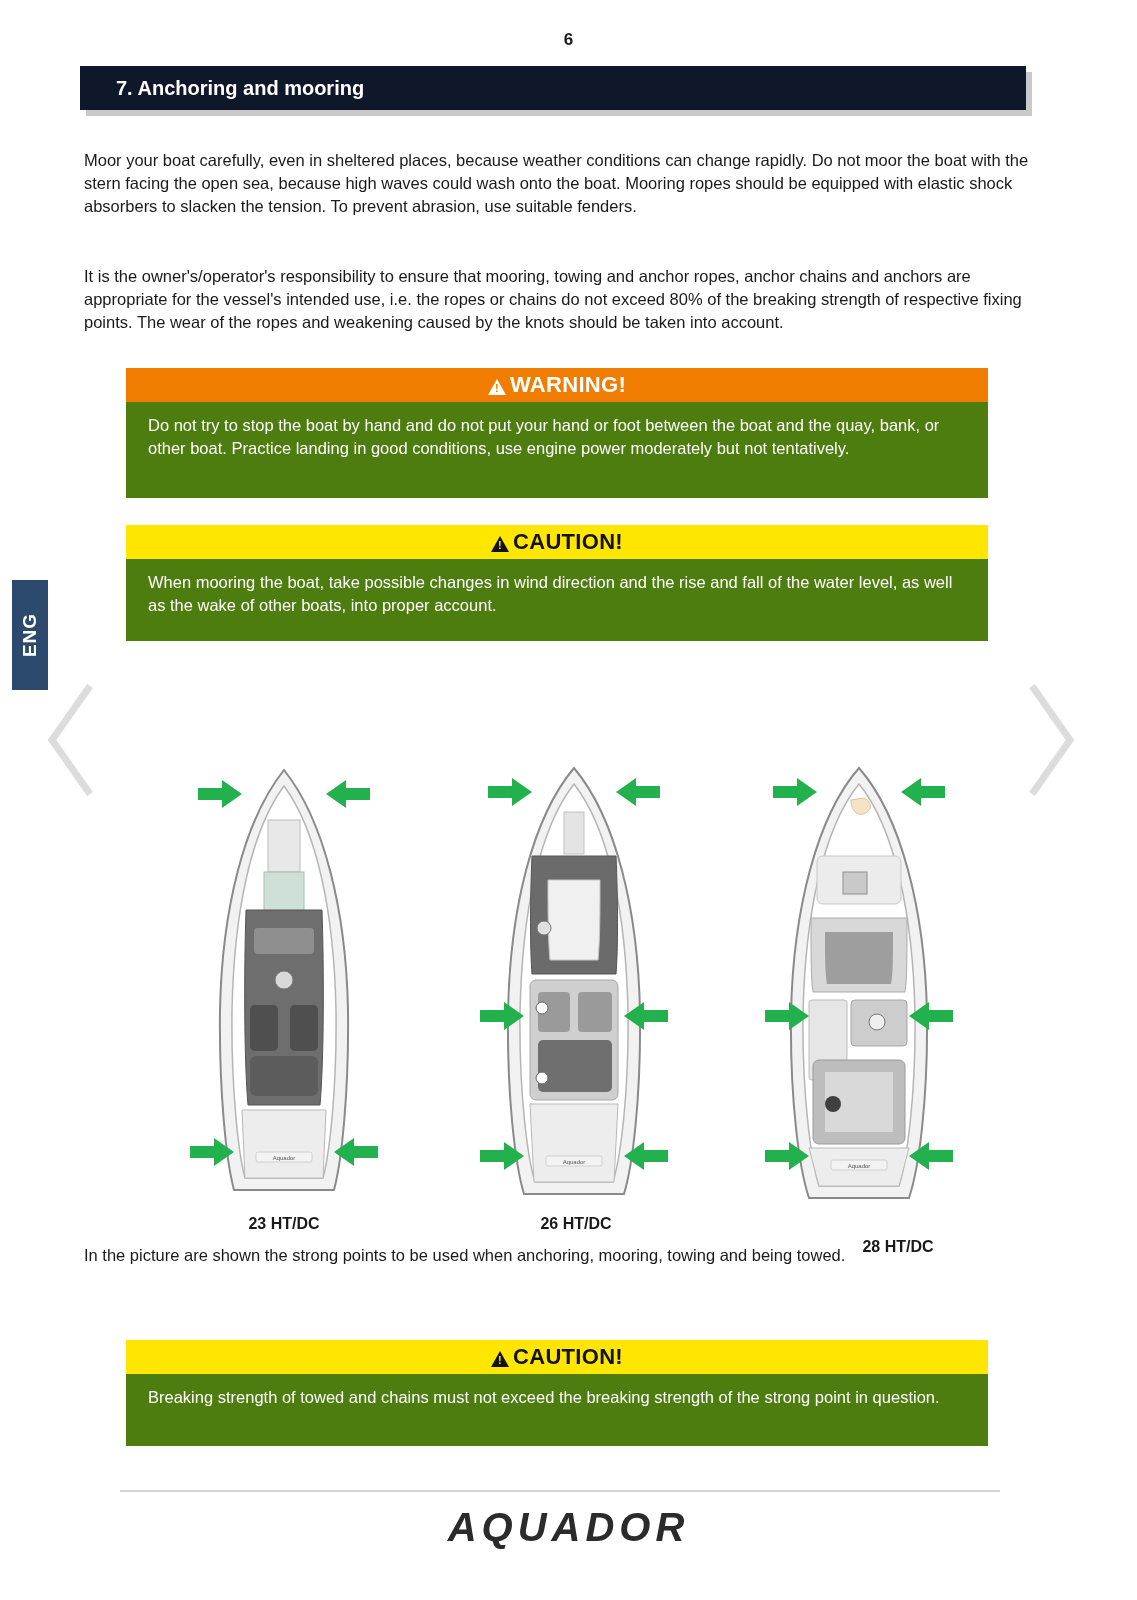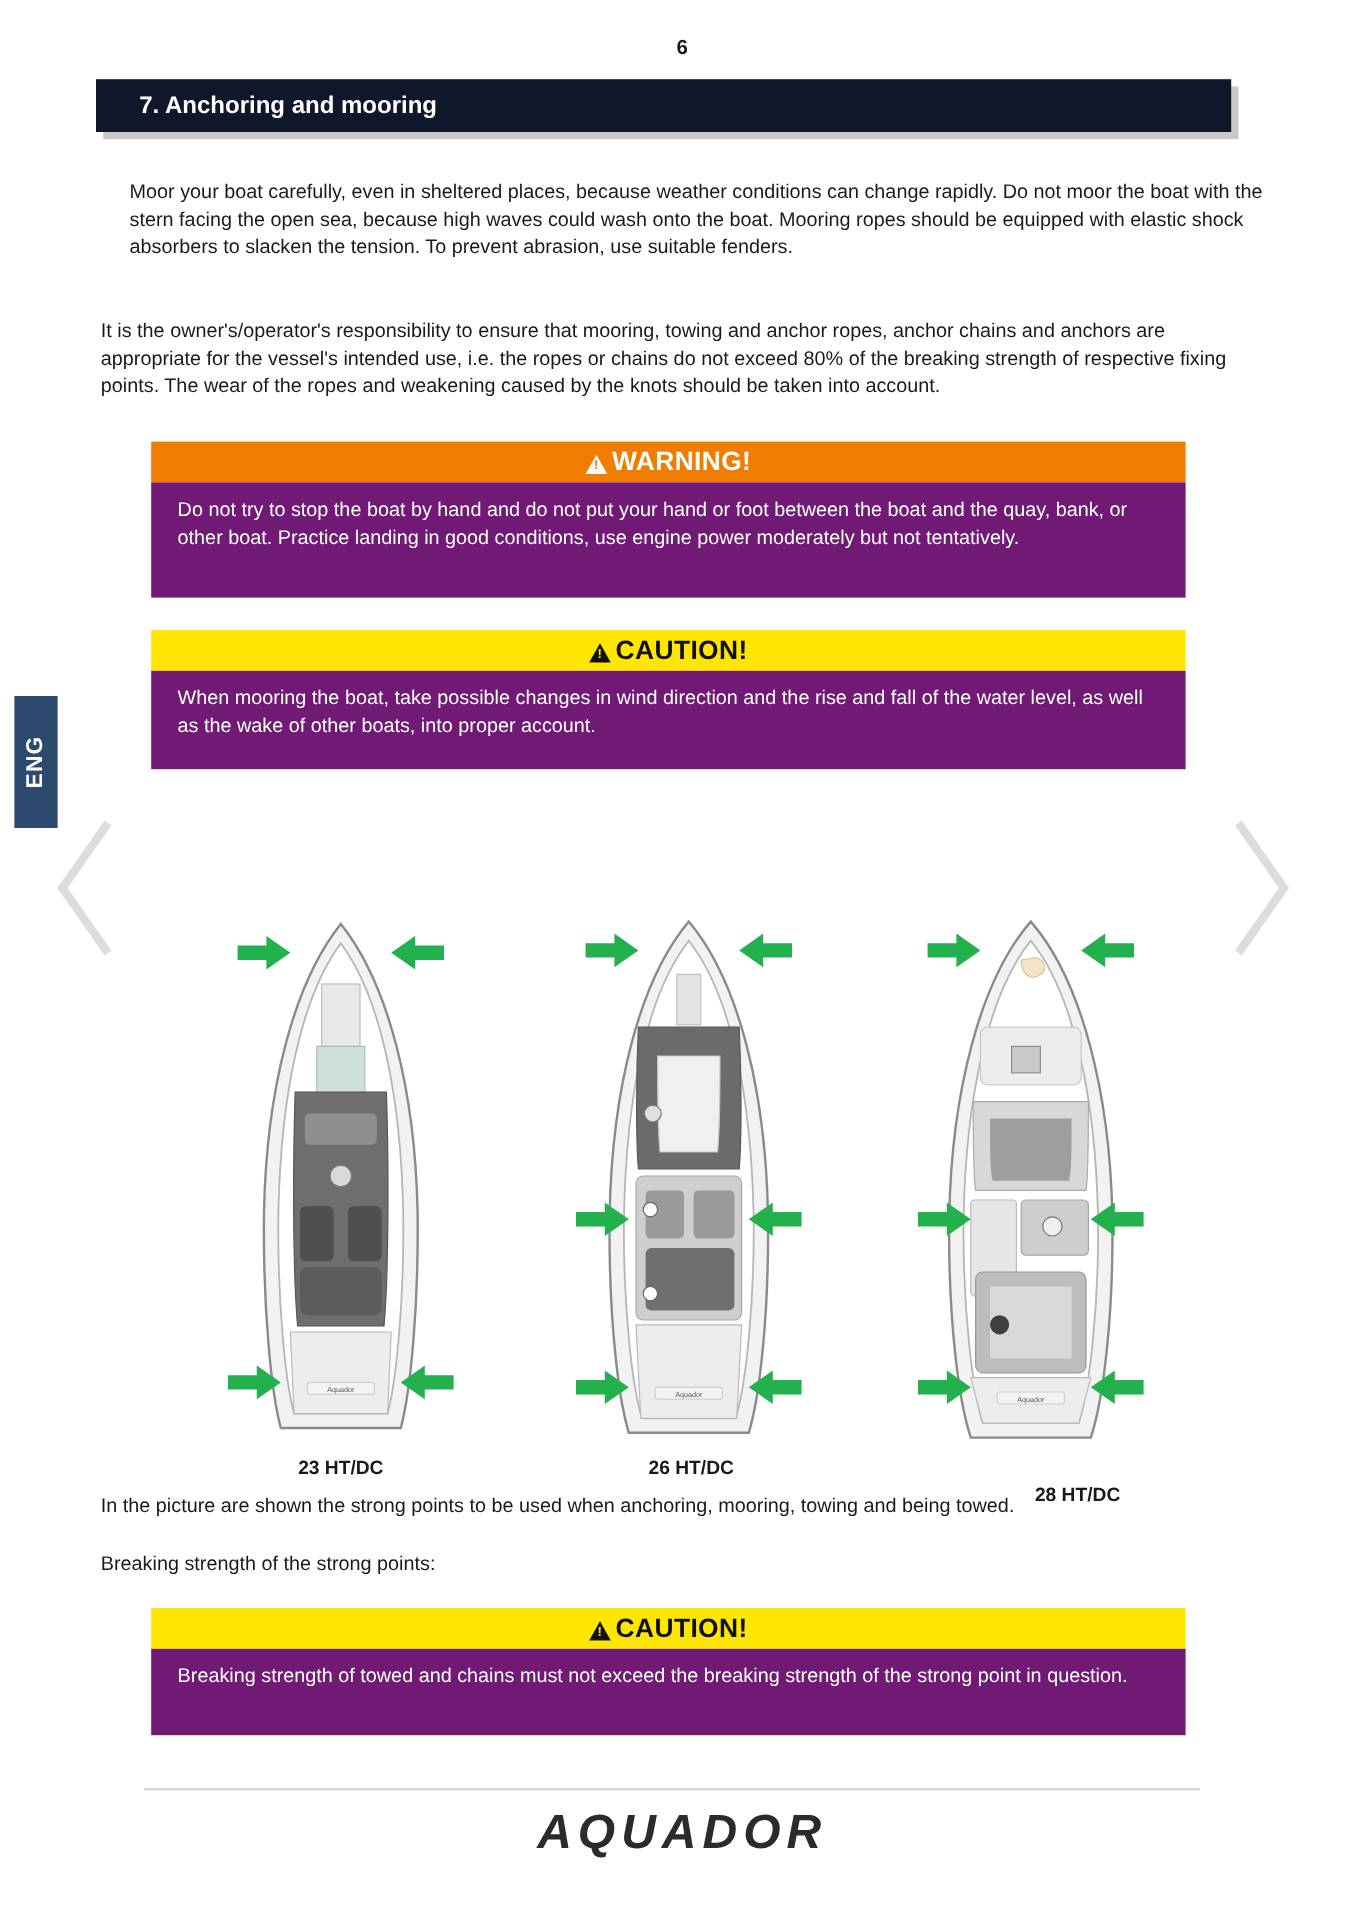--- a/index.html
+++ b/index.html
@@ -88,21 +88,21 @@
 
   
   .para {
     position: absolute;
     left: 84px;
     width: 950px;
     font-size: 16.5px;
     line-height: 23px;
     color: #1a1a1a;
   }
-  #para1 { top: 149px; margin-left: 24px; }
+  #para1 { top: 149px; }
   #para2 { top: 265px; }
 
   
   .admon {
     position: absolute;
     left: 126px;
     width: 862px;
   }
   .admon .bar {
     height: 34px;
@@ -115,21 +115,21 @@
   }
   .admon .bar.warning {
     background: #f07d00;
     color: #ffffff;
   }
   .admon .bar.caution {
     background: #ffe600;
     color: #111111;
   }
   .admon .body {
-    background: #701a75;
+    background: #4d7c0f;
     color: #ffffff;
     font-size: 16.5px;
     line-height: 23px;
     padding: 12px 22px 16px 22px;
     box-sizing: border-box;
   }
   .tri {
     display: inline-block;
     width: 0; height: 0;
     border-left: 9px solid transparent;
@@ -388,21 +388,20 @@
     </svg>
 
     <div class="boat-caption" id="cap1">23 HT/DC</div>
     <div class="boat-caption" id="cap2">26 HT/DC</div>
     <div class="boat-caption" id="cap3">28 HT/DC</div>
   </div>
 
   <div id="lower1">In the picture are shown the strong points to be used when anchoring, mooring, towing and being towed.</div>
 
   <div id="lower2">
-    <div>Breaking strength of the strong points:</div>
   </div>
 
   <div class="admon" id="caution2">
     <div class="bar caution">
       <span class="tri black">
           <span class="bang">!</span>
         </span>
       <span>CAUTION!</span>
     </div>
     <div class="body">Breaking strength of towed and chains must not exceed the breaking strength of the strong point in question.</div>

